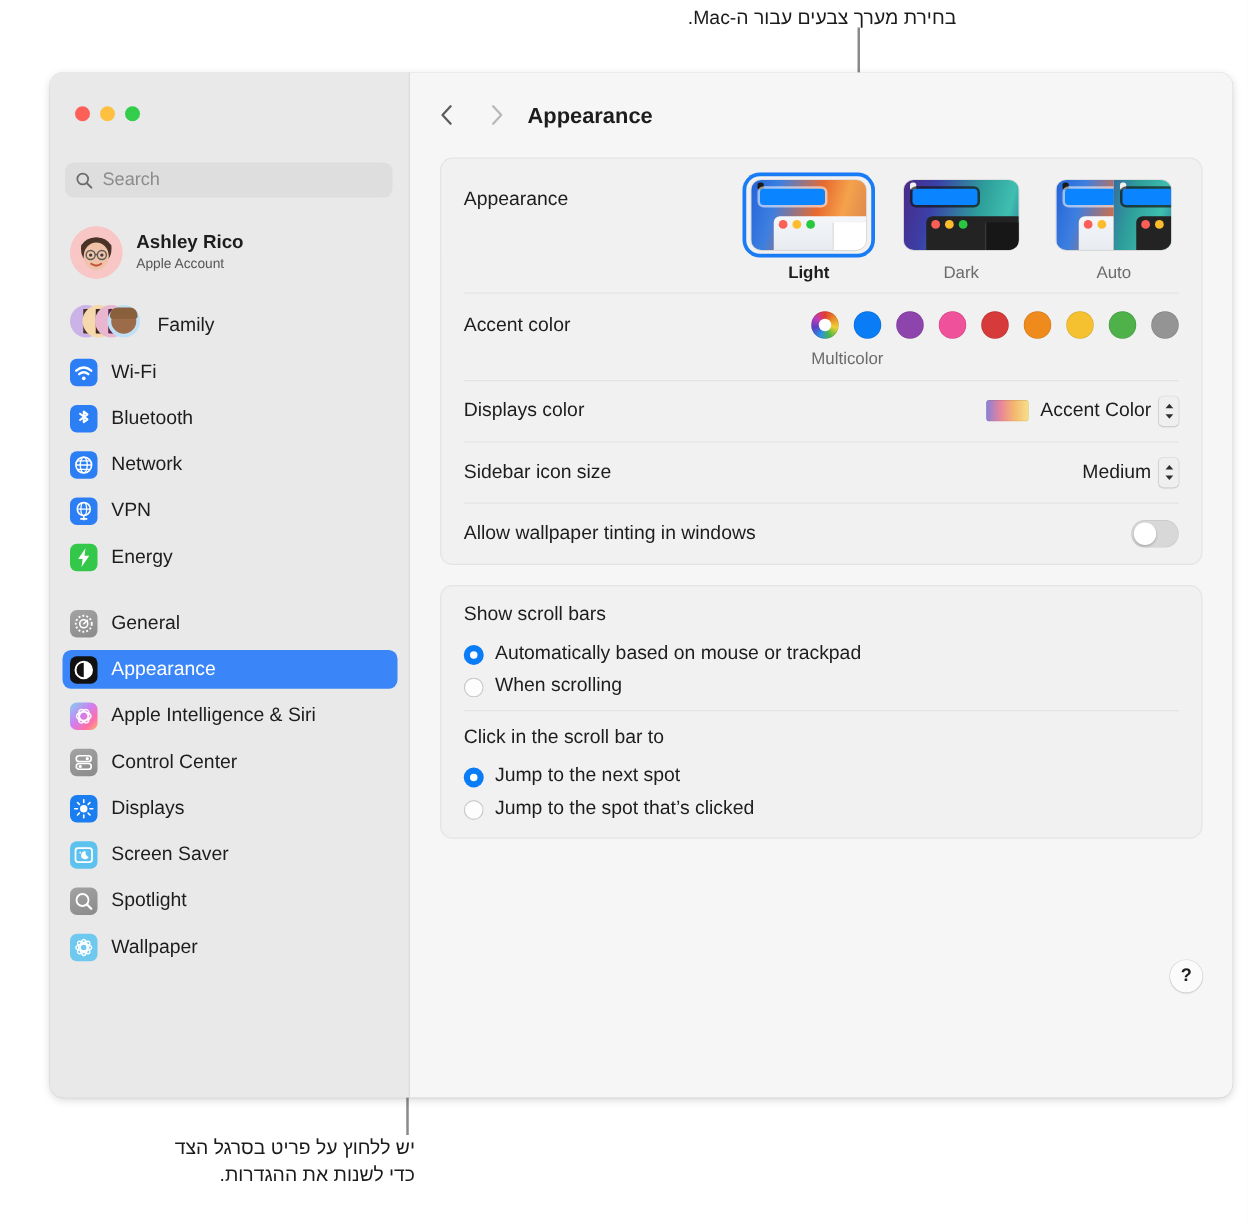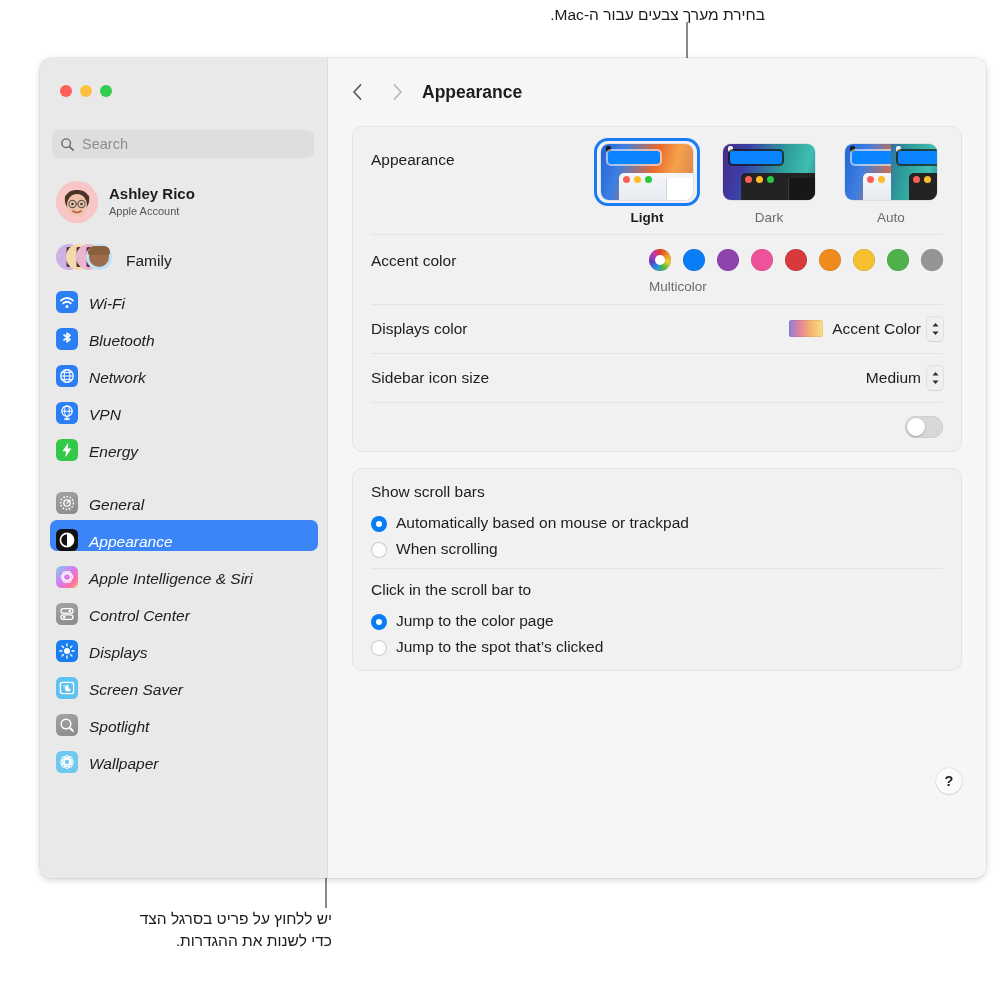--- a/index.html
+++ b/index.html
@@ -93,25 +93,24 @@
   .fa-1 .fa-in { background: #4a3228; clip-path: inset(0 0 0 38%); }
   .fa-2 .fa-in { background: #3c2a1e; clip-path: inset(0 0 0 38%); }
   .fa-3 .fa-in { background: #5a2247; clip-path: inset(0 0 0 38%); }
   .fa-4 .fa-in { background: #9c6b4a; }
   .fa-hat { position: absolute; left: 2px; right: 2px; top: 2px; height: 9px;
             background: #8a5f3c; border-radius: 6px 6px 2px 2px; }
   .family-label { margin-left: 12px; font-size: 15.5px; color: #1d1d1d; }
 
   .nav-list { position: absolute; left: 10px; top: 224px; width: 268px; }
   .nav-item {
-    display: flex; align-items: flex-end;
+    display: flex; align-items: center;
     height: 31px; border-radius: 7px;
     padding-left: 6px; box-sizing: border-box;
     margin-bottom: 6px;
-    font-style: italic;
   }
   .nav-item.selected { background: #3a86f8; }
   .nav-item.selected .nav-label { color: #ffffff; }
   .nav-icon {
     width: 22px; height: 22px; border-radius: 5.5px;
     flex: 0 0 auto; display: flex; align-items: center; justify-content: center;
     position: relative; overflow: hidden;
   }
   .nav-label { margin-left: 11px; font-size: 15.5px; color: #1d1d1d; }
   .nav-gap { height: 16px; }
@@ -627,20 +626,21 @@
           <span class="value-text">Medium</span>
           <span class="stepper">
             <svg width="9" height="14" viewBox="0 0 9 14">
               <path d="M4.5 1 L7.6 4.6 H1.4 Z" fill="#2e2e2e"></path>
               <path d="M4.5 13 L7.6 9.4 H1.4 Z" fill="#2e2e2e"></path>
             </svg>
           </span>
         </div>
 
         <div class="row simple-row">
+          <span class="row-label">Allow wallpaper tinting in windows</span>
           <span class="spacer"></span>
           <span class="toggle">
               <span class="knob"></span>
             </span>
         </div>
 
       </div>
 
       <div class="card" id="scroll-card">
 
@@ -654,21 +654,21 @@
           <span class="radio"></span>
           <span class="radio-label">When scrolling</span>
         </div>
 
         <div class="grp-divider"></div>
 
         <div class="group-title">Click in the scroll bar to</div>
 
         <div class="radio-row">
           <span class="radio on"></span>
-          <span class="radio-label">Jump to the color page</span>
+          <span class="radio-label">Jump to the next spot</span>
         </div>
         <div class="radio-row">
           <span class="radio"></span>
           <span class="radio-label">Jump to the spot that’s clicked</span>
         </div>
 
       </div>
 
       <div id="help-btn">?</div>
 

